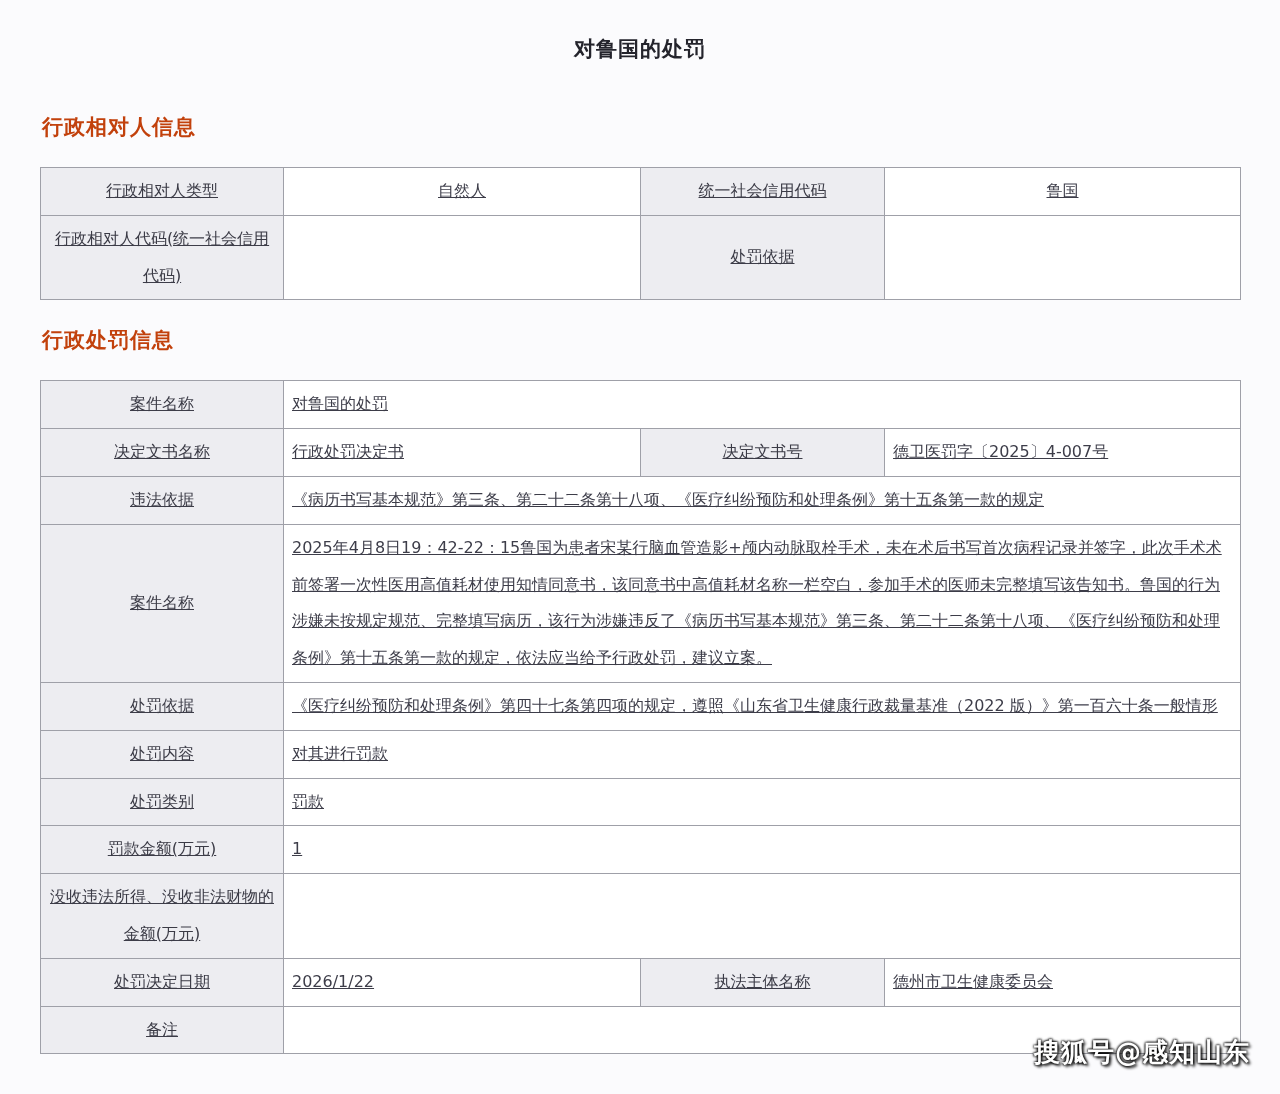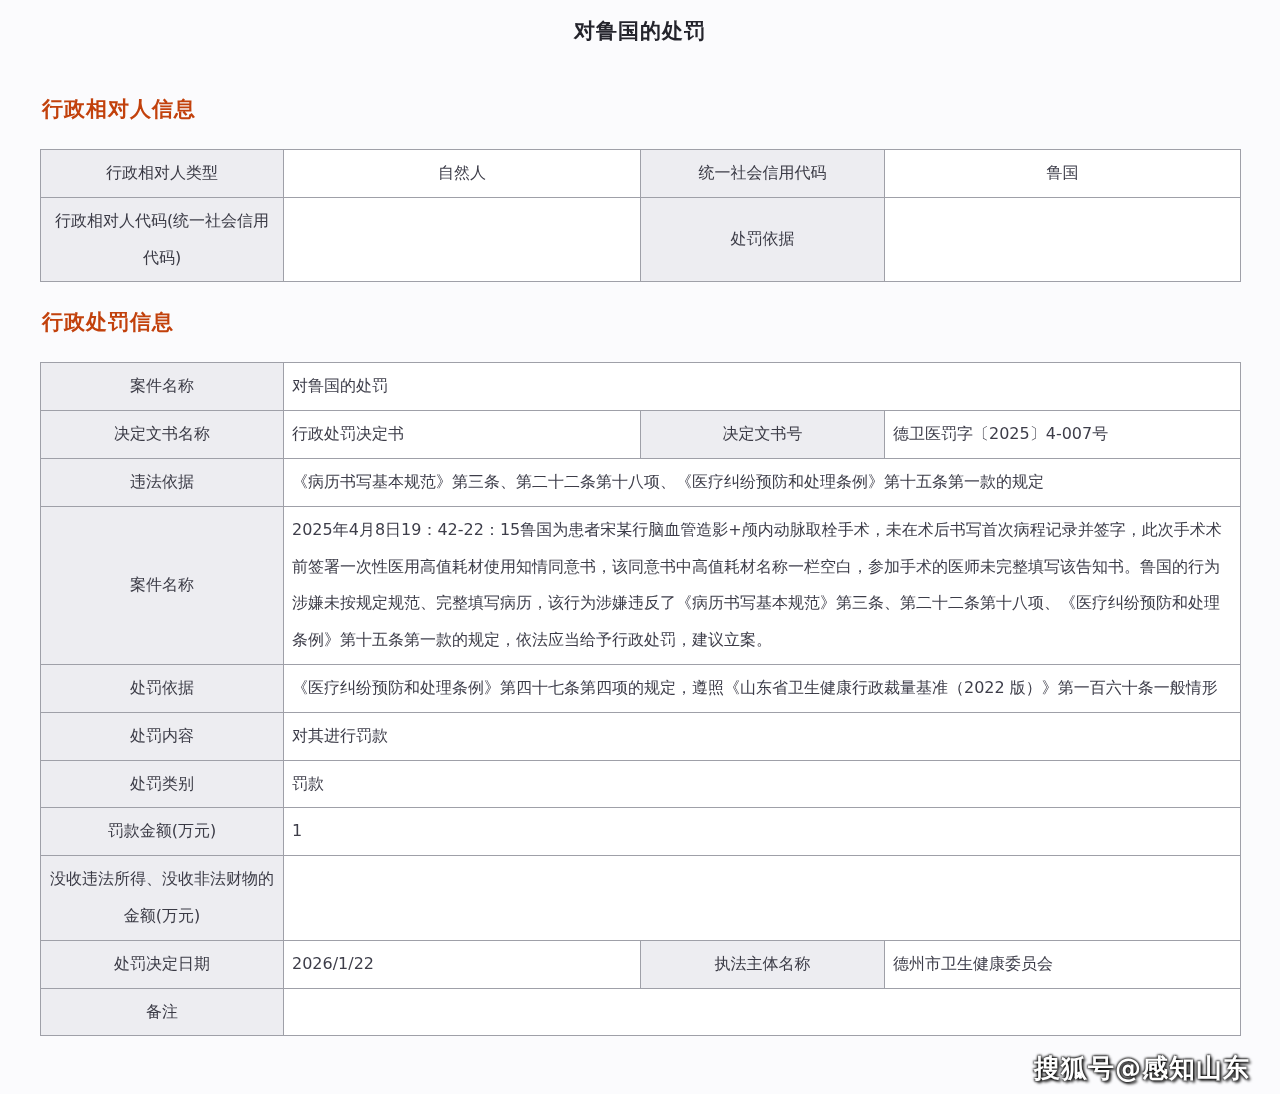--- a/index.html
+++ b/index.html
@@ -9,21 +9,21 @@
     height: 1094px;
     background: #fbfbfd;
     font-family: "DejaVu Sans", "Liberation Sans", sans-serif;
     color: #3d3d49;
     position: relative;
     overflow: hidden;
   }
   .page {
     width: 1200px;
     margin: 0 auto;
-    padding-top: 17px;
+    padding-top: 35px;
   }
   .doc-title {
     text-align: center;
     font-size: 21px;
     font-weight: bold;
     color: #24242c;
     margin: 0 0 30px 0;
     letter-spacing: 1px;
   }
   .section-heading {
@@ -35,40 +35,41 @@
   }
   .section-heading.first {
     margin-top: 50px;
   }
   table.info-table {
     width: 1200px;
     border-collapse: collapse;
     table-layout: fixed;
     background: #ffffff;
     margin-bottom: 12px;
+    text-decoration: underline;
   }
   table.info-table td {
     border: 1px solid #9fa0a8;
     font-size: 16px;
     line-height: 2.3;
     padding: 5px 8px;
     vertical-align: middle;
     word-break: break-all;
   }
   td.lbl {
     background: #ededf1;
     text-align: center;
     color: #3b3b46;
   }
   td.val-center { text-align: center; }
   td.val-left   { text-align: left; padding-left: 11px; }
   .watermark {
     position: absolute;
     right: 30px;
-    bottom: 8px;
+    bottom: 24px;
     font-size: 26px;
     font-weight: bold;
     color: #ffffff;
     letter-spacing: 1px;
     text-shadow:
       2px 2px 3px rgba(0,0,0,0.95),
       -1px -1px 2px rgba(0,0,0,0.55),
       1px -1px 2px rgba(0,0,0,0.6),
       -1px 1px 2px rgba(0,0,0,0.6);
   }

